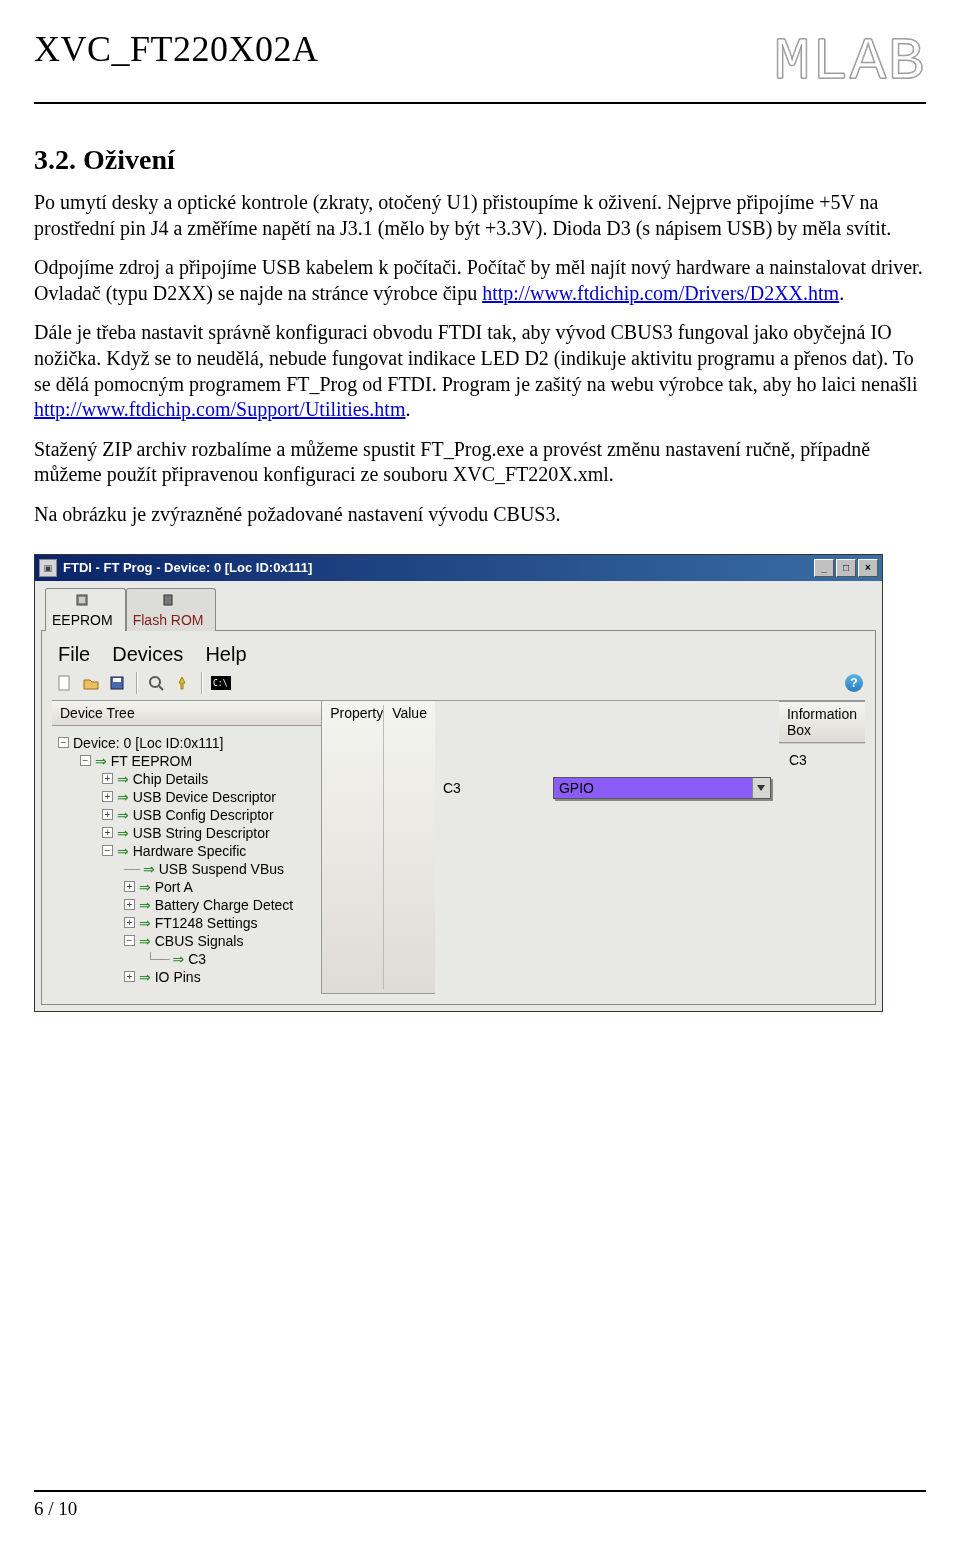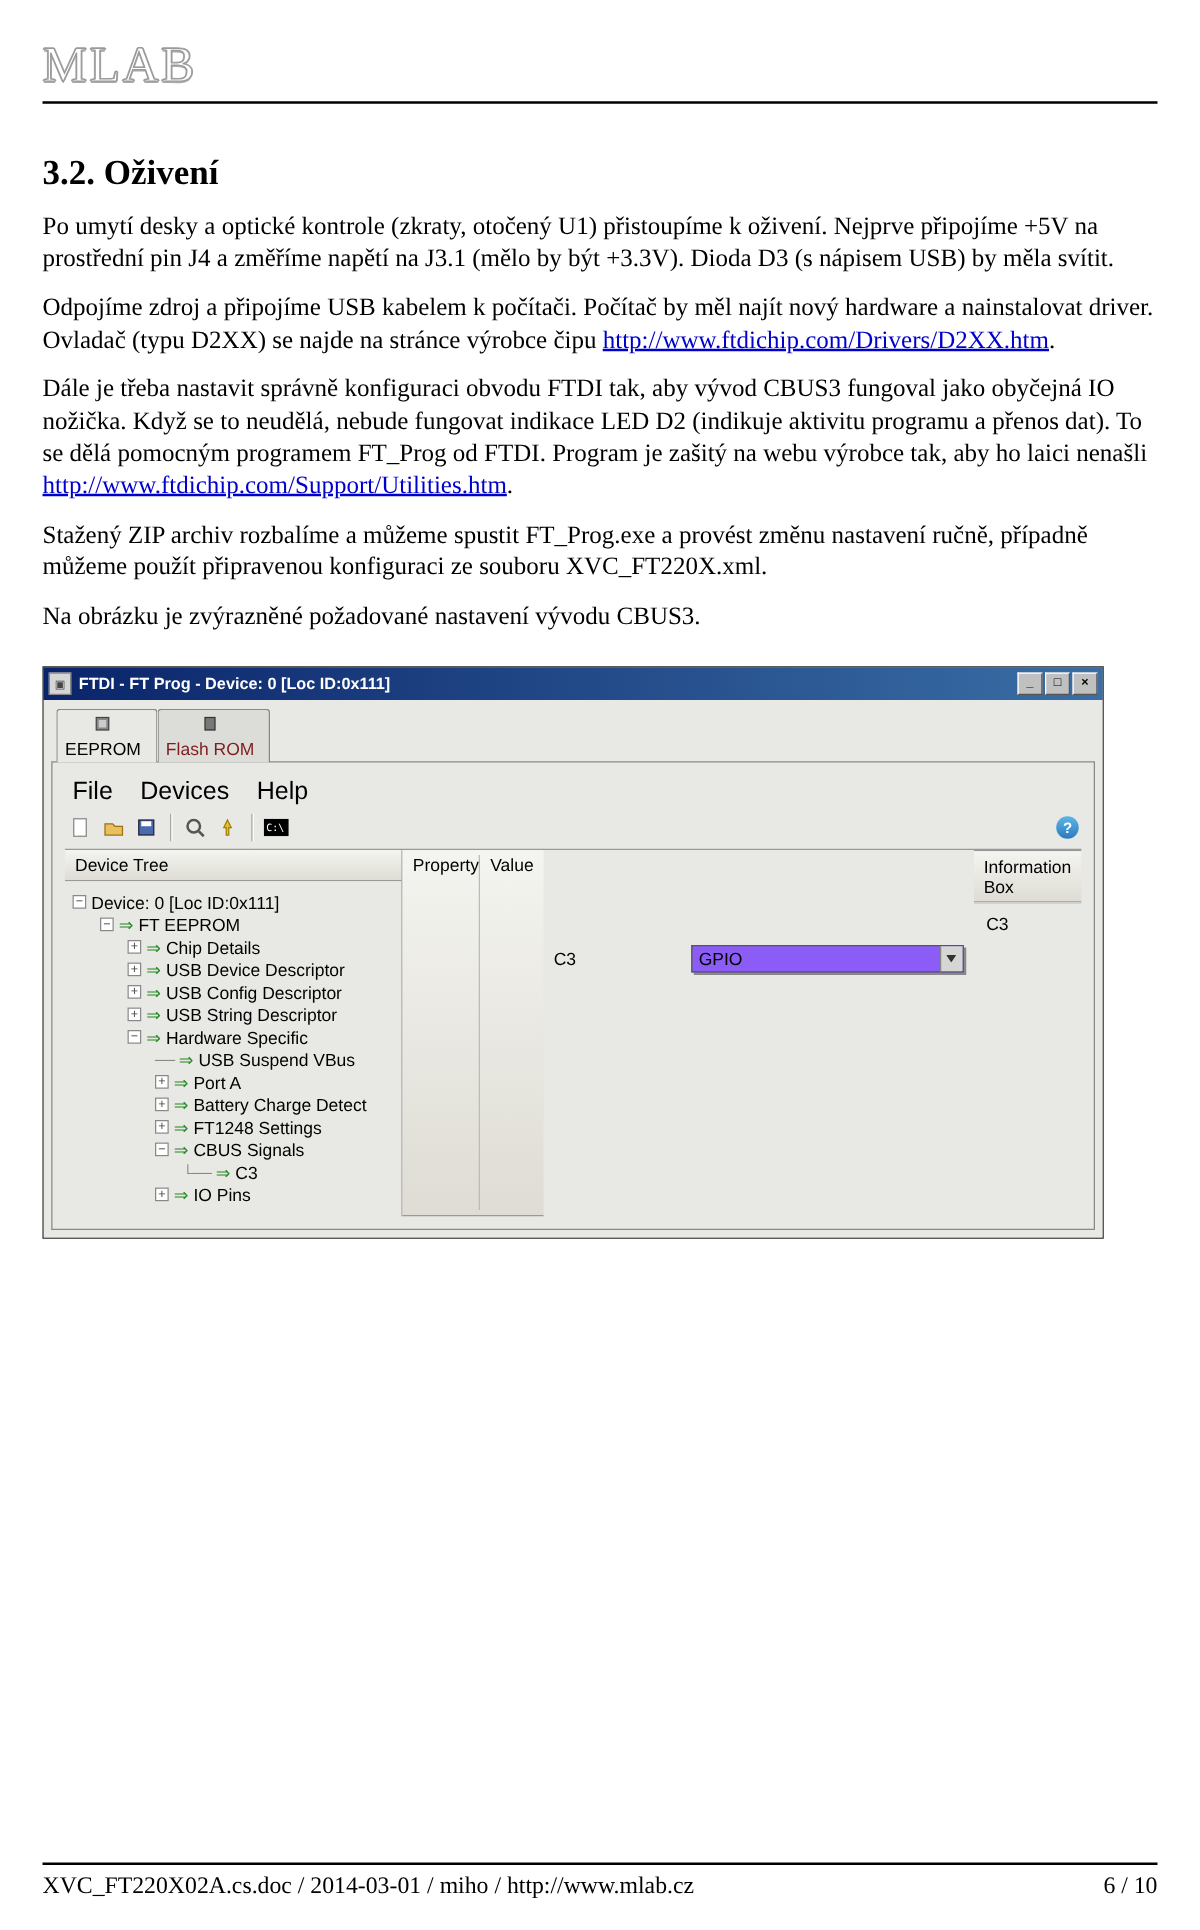--- a/index.html
+++ b/index.html
@@ -8,21 +8,21 @@
     background: #fff;
     color: #000;
     width: 960px;
     margin: 0 auto;
     padding: 28px 34px 24px 34px;
     position: relative;
     height: 1544px;
   }
   .header-row { display: flex; justify-content: space-between; align-items: flex-start; }
   .doc-title { font-size: 36px; font-weight: normal; letter-spacing: 0.5px; }
-  .mlab-logo { font-family: Liberation Serif, serif; font-size: 40px; color: #bbb; letter-spacing: 2px; -webkit-text-stroke: 1px #999; -webkit-text-fill-color: #fff; text-shadow: 1px 0 0 #aaa, -1px 0 0 #aaa, 0 1px 0 #aaa, 0 -1px 0 #aaa; }
+  .mlab-logo { font-family: Liberation Mono, monospace; font-size: 60px; color: #bbb; letter-spacing: 2px; -webkit-text-stroke: 1px #999; -webkit-text-fill-color: #fff; text-shadow: 1px 0 0 #aaa, -1px 0 0 #aaa, 0 1px 0 #aaa, 0 -1px 0 #aaa; }
   hr.top { border: none; border-top: 2px solid #000; margin-top: 6px; }
   .section-title { font-size: 28px; font-weight: bold; margin-top: 40px; margin-bottom: 14px; }
   p.body { font-size: 20px; line-height: 1.28; margin-bottom: 14px; }
   a.link { color: #0000cc; text-decoration: underline; }
 
   
   .app-shot {
     margin-top: 26px;
     border: 1px solid #333;
     background: #c0c0c0;
@@ -108,20 +108,21 @@
     display:flex; justify-content:space-between;
     border-top:2px solid #000;
     padding-top:6px;
     font-size:19px;
   }
 </style>
 </head>
 <body>
 
 <div class="header-row">
+  <div class="doc-title">XVC_FT220X02A</div>
   <div class="mlab-logo">MLAB</div>
 </div>
 <hr class="top">
 
 <div class="section-title">
   <span>3.2.</span>
   <span>Oživení</span>
 </div>
 
 <p class="body">Po umytí desky a optické kontrole (zkraty, otočený U1) přistoupíme k oživení. Nejprve připojíme +5V na prostřední pin J4 a změříme napětí na J3.1 (mělo by být +3.3V). Dioda D3 (s nápisem USB) by měla svítit.</p>
@@ -315,15 +316,14 @@
               <span>C3</span>
             </div>
           </div>
         </div>
       </div>
     </div>
   </div>
 </div>
 
 <div class="footer">
-  <span>XVC_FT220X02A.cs.doc / 2014-03-01 / miho / http://www.mlab.cz</span>
   <span>6 / 10</span>
 </div>
 
 </body></html>

